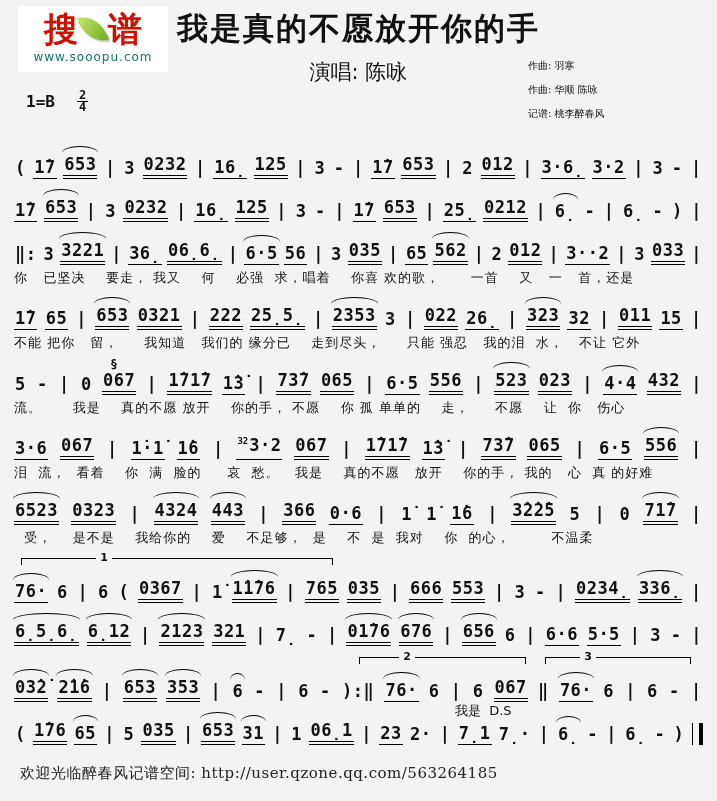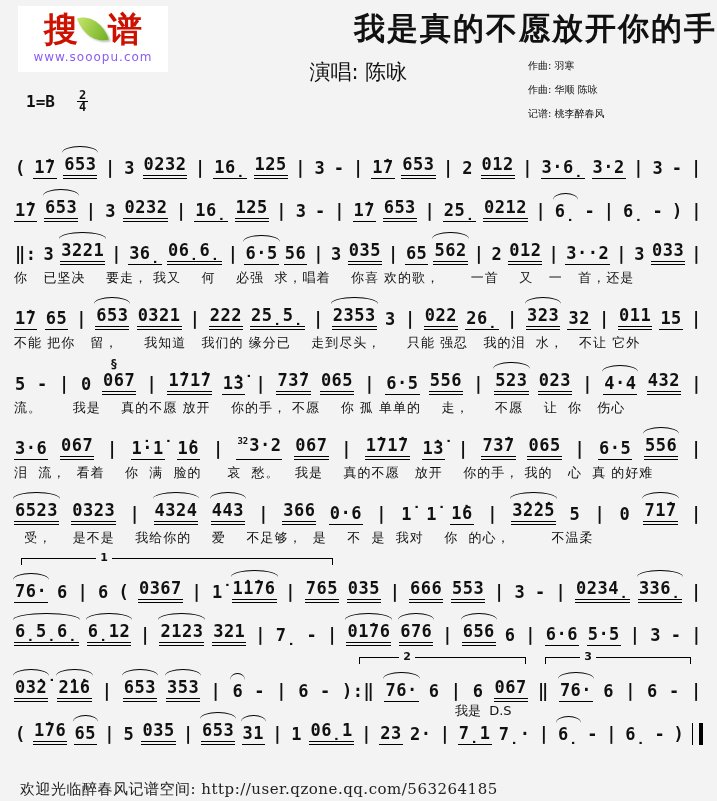--- a/index.html
+++ b/index.html
@@ -7,22 +7,22 @@
     width:717px;height:801px;overflow:hidden;position:relative;
     background:#f3f3f3;color:#111;
     font-family:"DejaVu Sans",sans-serif;
   }
   
   .header{position:relative;height:136px}
   .logo{position:absolute;left:18px;top:6px;width:150px;height:64px;background:#fff;text-align:center;padding-top:2px}
   .logo-row{display:flex;align-items:center;justify-content:center;gap:3px;height:42px}
   .logo-char{font-size:34px;font-weight:bold;color:#cc1100;font-family:"DejaVu Sans",sans-serif;line-height:40px}
   .leaf{display:inline-block;width:24px;height:30px;background:linear-gradient(135deg,#c6e66a,#6fae22);border-radius:0 100% 0 100%;transform:rotate(-18deg);box-shadow:1px 2px 2px rgba(0,0,0,.25)}
-  .logo-url{font-size:12px;color:#8b5cf6;letter-spacing:1px}
-  .title{position:absolute;left:0;right:0;top:8px;text-align:right;font-size:31px;font-weight:bold;letter-spacing:2px}
+  .logo-url{font-size:12px;color:#0f766e;letter-spacing:1px}
+  .title{position:absolute;left:0;right:0;top:8px;text-align:center;font-size:31px;font-weight:bold;letter-spacing:2px}
   .singer{position:absolute;left:0;right:0;top:58px;text-align:center;font-size:21px}
   .credits{position:absolute;left:528px;top:54px;font-size:10px;line-height:24px}
   .key{position:absolute;left:26px;top:90px;display:flex;align-items:center;gap:22px;
        font-family:"DejaVu Sans Mono",monospace;font-weight:bold;font-size:16px}
   .frac{display:inline-flex;flex-direction:column;align-items:center;font-size:12px;line-height:11px;font-weight:bold}
   .frac .num{border-bottom:1px solid #000;padding:0 2px}
   
   .music{position:relative;padding:0 14px}
   .block{position:relative;margin-top:11px}
   .block.hasvolta{padding-top:13px}
@@ -36,21 +36,21 @@
                border-top:1.6px solid #000;border-radius:50% 50% 0 0/100% 100% 0 0}
   .bar{padding:0 1px}
   .sup{position:absolute;top:-17px;left:8px;font-size:13px;font-weight:bold}
   .pre{font-size:9px;position:relative;top:-7px;margin-right:1px;letter-spacing:0}
   .finalbar{display:inline-block;width:6px;height:22px;border-left:1.6px solid #000;border-right:4px solid #000}
   .lyr{font-size:13px;margin-top:4px;white-space:pre;letter-spacing:1px}
   .volta{position:absolute;top:0;height:6px;border-top:1.6px solid #000;border-left:1.6px solid #000;border-right:1.6px solid #000}
   .vlabel{position:absolute;top:-8px;left:24%;background:#f3f3f3;padding:0 4px;font-size:11px;font-weight:bold}
   .note-under{position:absolute;font-size:13px;font-weight:normal;white-space:pre}
   
-  .footer{position:absolute;left:20px;top:780px;font-size:15px;color:#222;
+  .footer{position:absolute;left:20px;top:764px;font-size:15px;color:#222;
           font-family:"DejaVu Serif",serif;letter-spacing:.5px}
 </style>
 </head>
 <body>
 
 <div class="header">
   <div class="logo">
     <div class="logo-row">
       <span class="logo-char">搜</span>
       <span class="leaf"></span>

